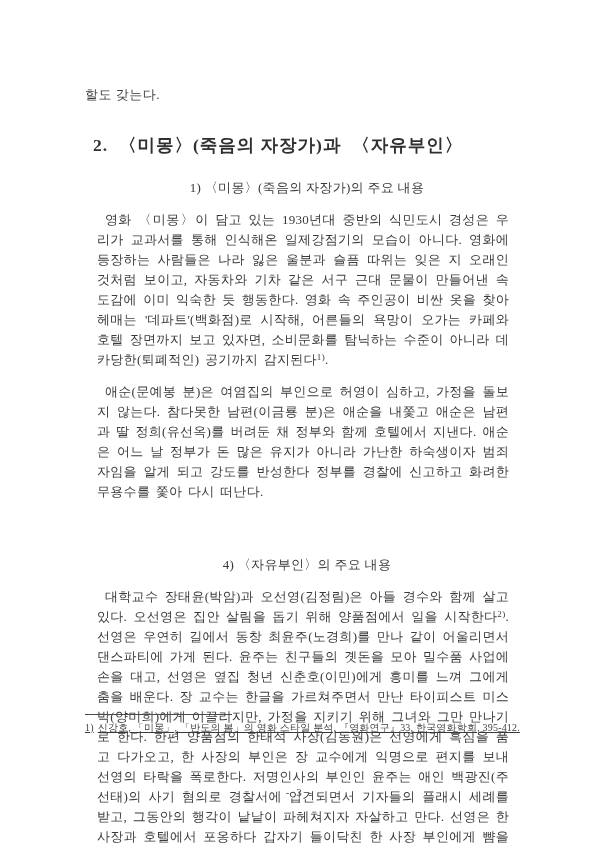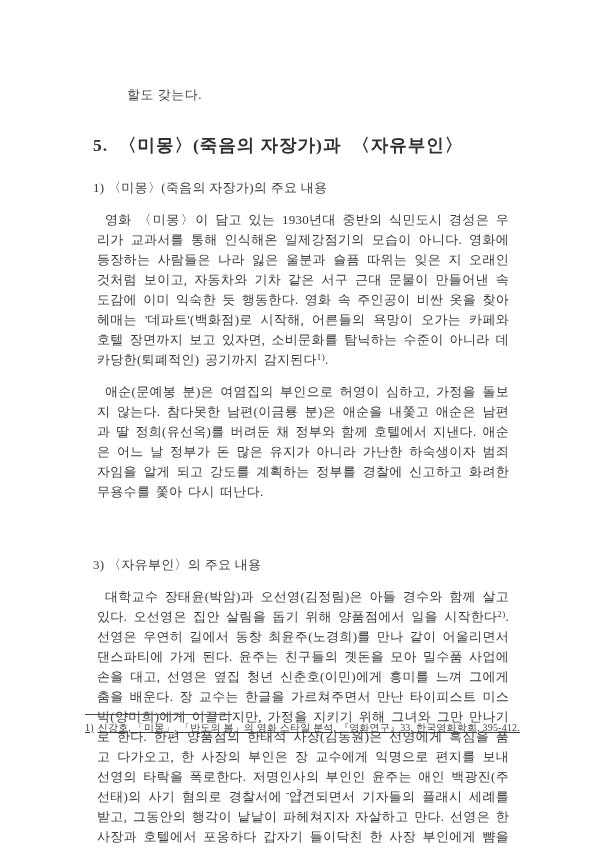--- a/index.html
+++ b/index.html
@@ -15,38 +15,38 @@
   .page {
     position: absolute;
     left: 85px;
     top: 85px;
     width: 436px;
   }
   .continuation {
     font-size: 13px;
     line-height: 20px;
     letter-spacing: 0.5px;
-    margin-left: 42px;
   }
   .heading {
     margin-top: 28px;
     margin-left: 8px;
     font-size: 17.5px;
     font-weight: bold;
     color: #303030;
     letter-spacing: 1px;
     white-space: pre-wrap;
   }
   .subheading {
     margin-top: 21px;
     margin-bottom: 0;
     padding-left: 8px;
     font-size: 13px;
     line-height: 20px;
     letter-spacing: 0.3px;
+    text-align: center;
   }
   .para {
     margin: 12px;
     font-size: 13px;
     line-height: 20px;
     text-align: justify;
     text-indent: 8px;
     word-break: break-all;
     word-spacing: 2px;
     letter-spacing: 0.3px;
@@ -92,31 +92,31 @@
     color: #4a4a4a;
   }
 </style>
 </head>
 <body>
 
 <div class="page">
 
   <div class="continuation">할도 갖는다.</div>
 
-  <h1 class="heading">5.  〈미몽〉(죽음의 자장가)과  〈자유부인〉</h1>
+  <h1 class="heading">2.  〈미몽〉(죽음의 자장가)과  〈자유부인〉</h1>
 
   <p class="subheading">1) 〈미몽〉(죽음의 자장가)의 주요 내용</p>
 
   <p class="para"><span>영화 〈미몽〉이 담고 있는 1930년대 중반의 식민도시 경성은 우리가 교과서를 통해 인식해온 일제강점기의 모습이 아니다. 영화에 등장하는 사람들은 나라 잃은 울분과 슬픔 따위는 잊은 지 오래인 것처럼 보이고, 자동차와 기차 같은 서구 근대 문물이 만들어낸 속도감에 이미 익숙한 듯 행동한다. 영화 속 주인공이 비싼 옷을 찾아 헤매는 '데파트'(백화점)로 시작해, 어른들의 욕망이 오가는 카페와 호텔 장면까지 보고 있자면, 소비문화를 탐닉하는 수준이 아니라 데카당한(퇴폐적인) 공기까지 감지된다</span><sup>1)</sup><span>.</span></p>
 
-  <p class="para"><span>애순(문예봉 분)은 여염집의 부인으로 허영이 심하고, 가정을 돌보지 않는다. 참다못한 남편(이금룡 분)은 애순을 내쫓고 애순은 남편과 딸 정희(유선옥)를 버려둔 채 정부와 함께 호텔에서 지낸다. 애순은 어느 날 정부가 돈 많은 유지가 아니라 가난한 하숙생이자 범죄자임을 알게 되고 강도를 계획하는 정부를 경찰에 신고하고 화려한 무용수를 쫓아 다시 떠난다.</span></p>
+  <p class="para"><span>애순(문예봉 분)은 여염집의 부인으로 허영이 심하고, 가정을 돌보지 않는다. 참다못한 남편(이금룡 분)은 애순을 내쫓고 애순은 남편과 딸 정희(유선옥)를 버려둔 채 정부와 함께 호텔에서 지낸다. 애순은 어느 날 정부가 돈 많은 유지가 아니라 가난한 하숙생이자 범죄자임을 알게 되고 강도를 반성한다 정부를 경찰에 신고하고 화려한 무용수를 쫓아 다시 떠난다.</span></p>
 
   <div class="section-gap"></div>
 
-  <p class="subheading">3) 〈자유부인〉의 주요 내용</p>
+  <p class="subheading">4) 〈자유부인〉의 주요 내용</p>
 
   <p class="para"><span>대학교수 장태윤(박암)과 오선영(김정림)은 아들 경수와 함께 살고 있다. 오선영은 집안 살림을 돕기 위해 양품점에서 일을 시작한다</span><sup>2)</sup><span>. 선영은 우연히 길에서 동창 최윤주(노경희)를 만나 같이 어울리면서 댄스파티에 가게 된다. 윤주는 친구들의 곗돈을 모아 밀수품 사업에 손을 대고, 선영은 옆집 청년 신춘호(이민)에게 흥미를 느껴 그에게 춤을 배운다. 장 교수는 한글을 가르쳐주면서 만난 타이피스트 미스 박(양미희)에게 이끌리지만, 가정을 지키기 위해 그녀와 그만 만나기로 한다. 한편 양품점의 한태석 사장(김동원)은 선영에게 흑심을 품고 다가오고, 한 사장의 부인은 장 교수에게 익명으로 편지를 보내 선영의 타락을 폭로한다. 저명인사의 부인인 윤주는 애인 백광진(주선태)의 사기 혐의로 경찰서에 입건되면서 기자들의 플래시 세례를 받고, 그동안의 행각이 낱낱이 파헤쳐지자 자살하고 만다. 선영은 한 사장과 호텔에서 포옹하다 갑자기 들이닥친 한 사장 부인에게 뺨을 맞고 거리로 뛰쳐나온다. 선영은 잘못을 뉘우치고 집으로 돌아오지만 장 교수는 문을 열어주지 않는다. 그러나 아들 경수의 부탁으로 빗장이 열리고 경수는 집 앞에 서 있는 선영에게 뛰어가 안긴다. 그녀는 다 자신의 잘못이라며 흐느끼며 반성한다.</span></p>
 
 </div>
 
 <div class="footnotes">
   <hr class="fn-rule">
   <div class="footnote"><span class="fn-marker">1)</span><span>신강호, 「미몽」, 「반도의 봄」의 영화 스타일 분석, 『영화연구』33, 한국영화학회, 395-412.</span></div>
 </div>
 

